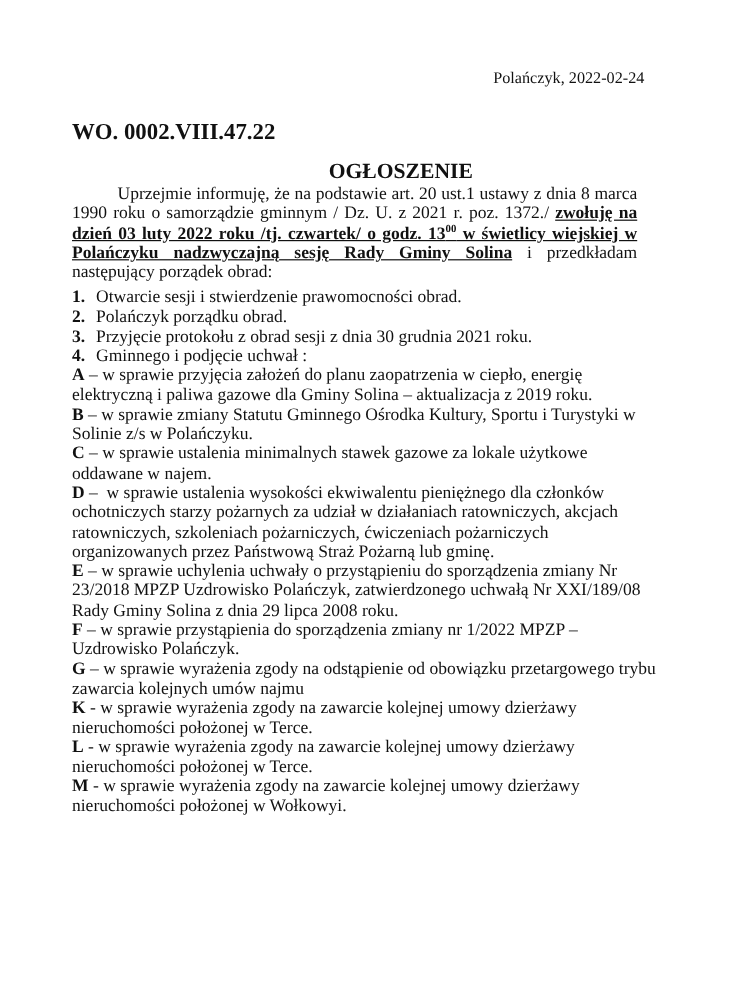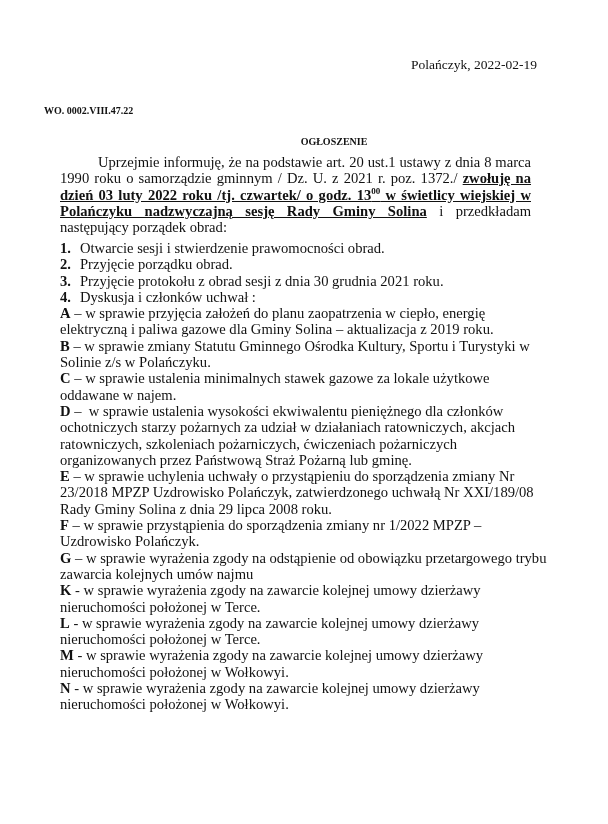--- a/index.html
+++ b/index.html
@@ -2,52 +2,51 @@
 <html><head>
 <meta charset="utf-8">
 <style>
   html, body { margin: 0; padding: 0; background: #ffffff; }
   body {
     width: 608px; height: 824px; overflow: hidden; position: relative;
     font-family: "Liberation Serif", "DejaVu Serif", serif;
     color: #111111; font-size: 14.6px; line-height: 16.3px;
   }
   .date { position: absolute; top: 57px; left: 411px; font-size: 13.5px; }
-  .ref { position: absolute; top: 103px; left: 44px; font-weight: bold; font-size: 10px; }
-  .title { position: absolute; top: 134px; left: 0; width: 608px; text-align: center; padding-left: 60px; box-sizing: border-box; font-weight: bold; font-size: 10px; }
+  .ref { position: absolute; top: 103px; left: 60px; font-weight: bold; font-size: 19px; }
+  .title { position: absolute; top: 134px; left: 0; width: 608px; text-align: center; padding-left: 60px; box-sizing: border-box; font-weight: bold; font-size: 18px; }
   .intro { position: absolute; top: 154px; left: 60px; width: 471px; text-align: justify; }
   .intro p { margin: 0; text-indent: 38px; }
   .u { text-decoration: underline; font-weight: bold; }
   sup { font-size: 9px; line-height: 0; }
   .agenda { position: absolute; top: 240px; left: 60px; width: 490px; }
   .agenda .num { display: block; }
   .agenda .num b { display: inline-block; width: 20px; }
   .agenda .item { display: block; }
 </style>
 </head>
 <body>
 
-<div class="date">Polańczyk, 2022-02-19</div>
+<div class="date">Polańczyk, 2022-02-24</div>
 <div class="ref">WO. 0002.VIII.47.22</div>
 <div class="title">OGŁOSZENIE</div>
 
 <div class="intro">
   <p><span>Uprzejmie informuję, że na podstawie art. 20 ust.1 ustawy z dnia 8 marca 1990 roku o samorządzie gminnym / Dz. U. z 2021 r. poz. 1372./ </span><span class="u"><span>zwołuję na dzień 03 luty 2022 roku  /tj. czwartek/ o godz. 13</span><sup>00</sup><span> w świetlicy wiejskiej w Polańczyku nadzwyczajną  sesję Rady Gminy Solina</span></span><span> i przedkładam następujący porządek obrad:</span></p>
 </div>
 
 <div class="agenda">
   <span class="num"><b>1.</b><span>Otwarcie sesji i stwierdzenie prawomocności obrad.</span></span>
-  <span class="num"><b>2.</b><span>Przyjęcie porządku obrad.</span></span>
+  <span class="num"><b>2.</b><span>Polańczyk porządku obrad.</span></span>
   <span class="num"><b>3.</b><span>Przyjęcie protokołu z obrad sesji z dnia 30 grudnia 2021 roku.</span></span>
-  <span class="num"><b>4.</b><span>Dyskusja i członków uchwał :</span></span>
+  <span class="num"><b>4.</b><span>Gminnego i podjęcie uchwał :</span></span>
 
   <span class="item"><b>A</b><span style="white-space:pre"> – </span><span>w sprawie przyjęcia założeń do planu zaopatrzenia w ciepło, energię elektryczną i paliwa gazowe dla Gminy Solina – aktualizacja z 2019 roku.</span></span>
   <span class="item"><b>B</b><span style="white-space:pre"> – </span><span>w sprawie zmiany Statutu Gminnego Ośrodka Kultury, Sportu i Turystyki w Solinie z/s w Polańczyku.</span></span>
   <span class="item"><b>C</b><span style="white-space:pre"> – </span><span>w sprawie ustalenia minimalnych stawek gazowe za lokale użytkowe oddawane w najem.</span></span>
   <span class="item"><b>D</b><span style="white-space:pre"> –  </span><span>w sprawie ustalenia wysokości ekwiwalentu pieniężnego dla członków ochotniczych starzy pożarnych za udział w działaniach ratowniczych, akcjach ratowniczych, szkoleniach pożarniczych, ćwiczeniach pożarniczych organizowanych przez Państwową Straż Pożarną lub gminę.</span></span>
   <span class="item"><b>E</b><span style="white-space:pre"> – </span><span>w sprawie uchylenia uchwały o przystąpieniu do sporządzenia zmiany Nr 23/2018 MPZP Uzdrowisko Polańczyk, zatwierdzonego uchwałą Nr XXI/189/08 Rady Gminy Solina z dnia 29 lipca 2008 roku.</span></span>
   <span class="item"><b>F</b><span style="white-space:pre"> – </span><span>w sprawie przystąpienia do sporządzenia zmiany nr 1/2022 MPZP – Uzdrowisko Polańczyk.</span></span>
   <span class="item"><b>G</b><span style="white-space:pre"> – </span><span>w sprawie wyrażenia zgody na odstąpienie od obowiązku przetargowego trybu zawarcia kolejnych umów najmu</span></span>
   <span class="item"><b>K</b><span style="white-space:pre"> - </span><span>w sprawie wyrażenia zgody na zawarcie kolejnej umowy dzierżawy nieruchomości położonej w Terce.</span></span>
   <span class="item"><b>L</b><span style="white-space:pre"> - </span><span>w sprawie wyrażenia zgody na zawarcie kolejnej umowy dzierżawy nieruchomości położonej w Terce.</span></span>
   <span class="item"><b>M</b><span style="white-space:pre"> - </span><span>w sprawie wyrażenia zgody na zawarcie kolejnej umowy dzierżawy nieruchomości położonej w Wołkowyi.</span></span>
-  <span class="item"><b>N</b><span style="white-space:pre"> - </span><span>w sprawie wyrażenia zgody na zawarcie kolejnej umowy dzierżawy nieruchomości położonej w Wołkowyi.</span></span>
 </div>
 
 </body></html>

